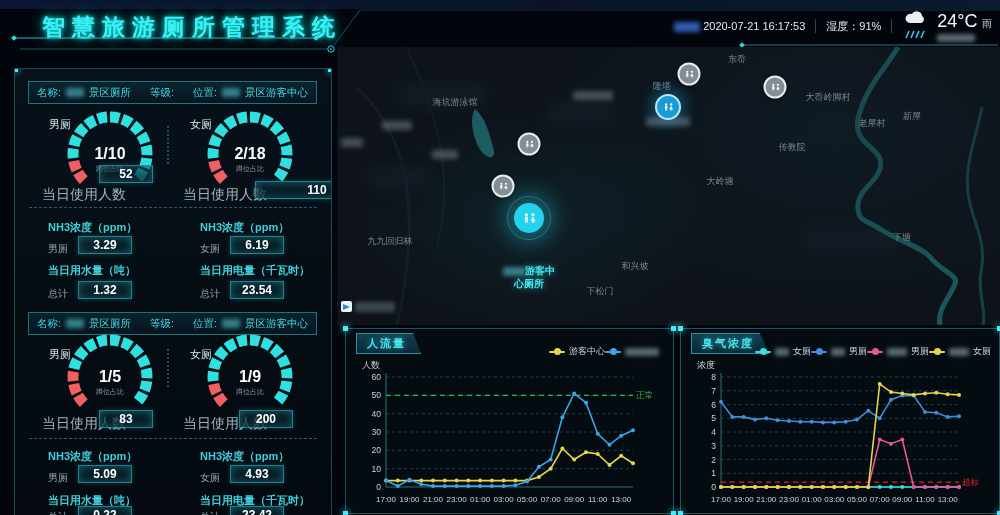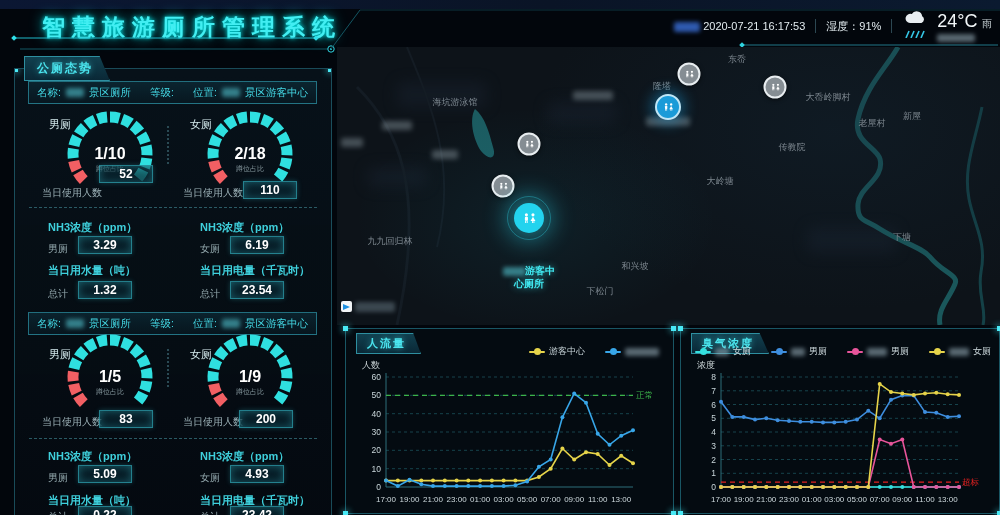--- a/index.html
+++ b/index.html
@@ -30,21 +30,21 @@
        text-shadow:0 0 6px rgba(74,228,238,.6);}
   .tab-main{left:24px;top:56px;z-index:5;}
   .cdot{position:absolute;width:5px;height:5px;background:#49e9f5;box-shadow:0 0 7px #49e9f5;z-index:6;}
   .infobar{position:absolute;height:21px;border:1px solid rgba(52,170,190,.6);
       background:linear-gradient(180deg,rgba(14,52,66,.55),rgba(8,28,38,.55));
       display:flex;align-items:center;gap:5px;padding:0 8px;font-size:10.5px;color:#44d8e4;white-space:nowrap;}
   .infobar .chip{background:#57d0dc;width:26px;height:9px;}
   .gtitle{position:absolute;font-size:11px;color:#d6ecef;}
   .gauge{position:absolute;width:104px;height:96px;}
   .vsep{position:absolute;width:0;border-left:2px dotted #2a4a54;}
-  .ulabel{position:absolute;font-size:10px;color:#9fb4ba;}
+  .ulabel{position:absolute;font-size:14px;color:#9fb4ba;}
   .vbox{position:absolute;height:16px;line-height:16px;text-align:center;color:#fff;font-weight:bold;font-size:12px;
       background:linear-gradient(180deg,rgba(10,50,62,.55),rgba(6,28,38,.8));
       border:1px solid rgba(60,210,225,.55);
       box-shadow:inset 0 0 8px rgba(60,210,225,.35),0 0 5px rgba(60,210,225,.25);}
   .dashsep{position:absolute;border-top:1px dashed #2a5a64;}
   .slabel{position:absolute;font-size:11px;font-weight:bold;color:#3fd0dc;}
   .rlabel{position:absolute;font-size:10px;color:#93a8ad;}
 
   
   .map{position:absolute;left:337px;top:47px;width:663px;height:278px;background:#0d1319;}
@@ -67,21 +67,21 @@
   .attrib-icon:after{content:"";position:absolute;left:2px;top:2.5px;border-left:7px solid #1e8fe0;
       border-top:3px solid transparent;border-bottom:3px solid transparent;}
   .attrib .chip{width:40px;height:10px;background:#5a6a74;opacity:.6;}
 
   
   .panel-chart{position:absolute;top:328px;height:184px;border:1px solid rgba(44,150,170,.55);
       background:rgba(4,12,18,.9);}
   .panel-flow{left:345px;width:327px;}
   .panel-odor{left:680px;width:318px;}
   .tab-chart{left:10px;top:4px;font-size:11px;padding:2px 14px 2px 10px;position:absolute;}
-  .legend{position:absolute;top:16px;display:flex;gap:20px;align-items:center;z-index:3;}
+  .legend{position:absolute;top:16px;display:flex;gap:0;align-items:center;z-index:3;}
   .leg-item{display:flex;align-items:center;gap:4px;cursor:pointer;}
   .leg-mark{width:16px;height:2px;position:relative;border-radius:1px;}
   .leg-dot{position:absolute;left:5px;top:-2.5px;width:7px;height:7px;border-radius:50%;}
   .leg-txt{font-size:9px;color:#ccd8dc;}
   .legend .chip{height:8px;}
   .chart-svg{position:absolute;left:6px;top:30px;}
 </style>
 </head>
 <body>
 
@@ -127,21 +127,20 @@
         </svg>
       </div>
       <div class="weather-col">
         <div><span class="temp">24°C</span>
              <span class="wdesc">雨</span></div>
         <span class="chip" style="width:38px;height:8px;"></span>
       </div>
     </div>
   </div>
 
-  <div class="tab tab-main">公厕态势</div>
   <div class="panel-left">
     <div class="cdot" style="left:-2px;top:-2px;"></div>
       <div class="cdot" style="right:-2px;top:-2px;"></div>
 
     <div class="infobar" style="left:13px;top:12px;width:271px;">
       <span>名称:</span>
         <span class="chip"></span>
         <span>景区厕所</span>
       <span style="margin-left:14px;">等级:</span>
       <span style="margin-left:14px;">位置:</span>
@@ -183,21 +182,21 @@
           <path d="M 88.1 41.8 A 37 37 0 0 1 89.0 51.2" stroke="#2fe0e0" stroke-width="11" fill="none"></path>
           <path d="M 88.8 54.1 A 37 37 0 0 1 86.5 63.4" stroke="#2fe0e0" stroke-width="11" fill="none"></path>
           <path d="M 85.3 66.1 A 37 37 0 0 1 80.1 74.0" stroke="#2fe0e0" stroke-width="11" fill="none"></path>
           <text x="52" y="55" text-anchor="middle" font-size="16" font-weight="bold" fill="#ffffff">2/18</text>
           <text x="52" y="67" text-anchor="middle" font-size="7" fill="#86989e">蹲位占比</text>
         </svg></div>
     <div class="vsep" style="left:152px;top:57px;height:38px;"></div>
     <div class="ulabel" style="left:27px;top:117px;">当日使用人数</div>
     <div class="vbox" style="left:84px;top:96px;width:52px;">52</div>
     <div class="ulabel" style="left:168px;top:117px;">当日使用人数</div>
-    <div class="vbox" style="left:228px;top:112px;width:52px;">110</div>
+    <div class="vbox" style="left:240px;top:112px;width:52px;padding-left:35px;">110</div>
     <div class="dashsep" style="left:14px;width:288px;top:138px;"></div>
     <div class="slabel" style="left:33px;top:151px;">NH3浓度（ppm）</div>
     <div class="slabel" style="left:185px;top:151px;">NH3浓度（ppm）</div>
     <div class="rlabel" style="left:33px;top:173px;">男厕</div>
     <div class="vbox" style="left:63px;top:167px;width:52px;">3.29</div>
     <div class="rlabel" style="left:185px;top:173px;">女厕</div>
     <div class="vbox" style="left:215px;top:167px;width:52px;">6.19</div>
     <div class="slabel" style="left:33px;top:194px;">当日用水量（吨）</div>
     <div class="slabel" style="left:185px;top:194px;">当日用电量（千瓦时）</div>
     <div class="rlabel" style="left:33px;top:218px;">总计</div>

